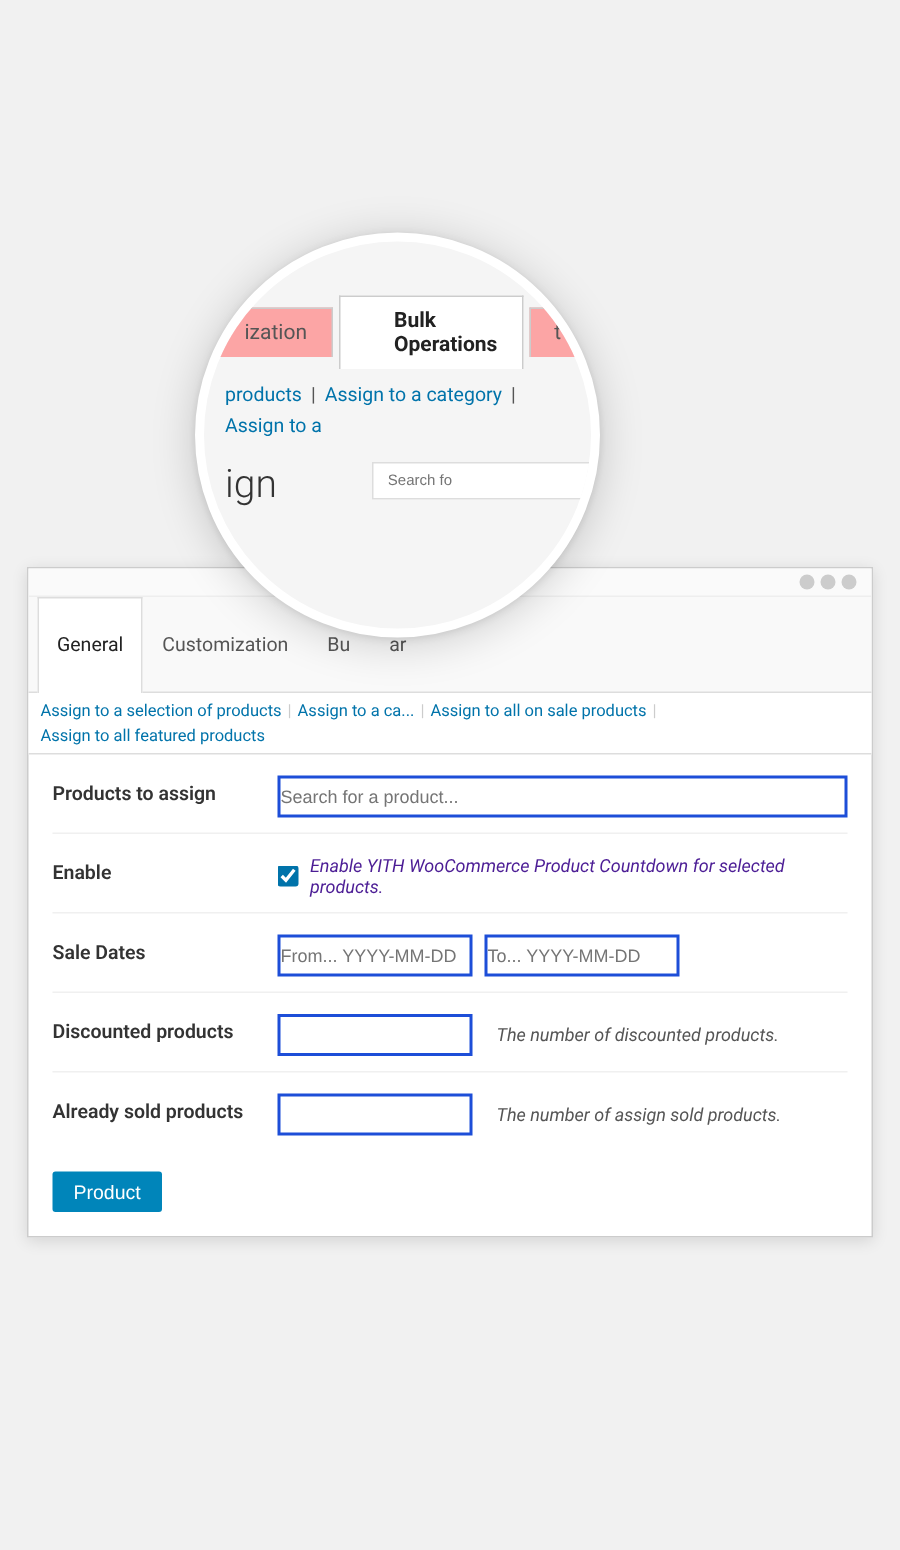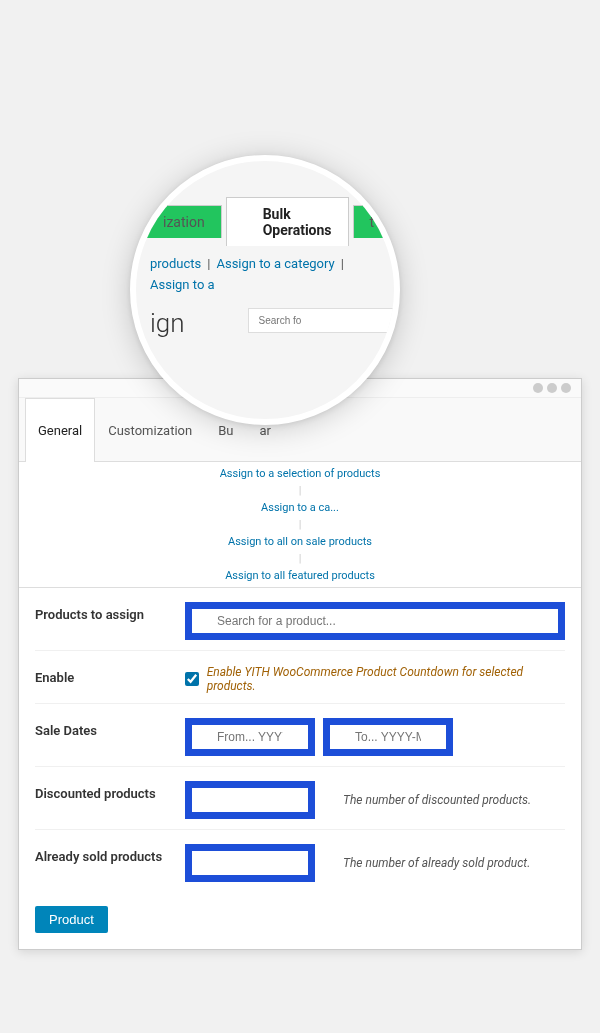--- a/index.html
+++ b/index.html
@@ -39,21 +39,21 @@
     .magnify-tabs {
       display: flex;
       align-items: center;
       padding: 0 10px;
       gap: 4px;
       font-size: 15px;
     }
 
     .magnify-tab {
       padding: 8px 16px;
-      background: #22c55e;
+      background: #fca5a5;
       border: 1px solid #ccc;
       border-bottom: none;
       color: #555;
       font-size: 14px;
       cursor: pointer;
     }
 
     .magnify-tab.active {
       font-weight: 700;
       color: #222;
@@ -141,21 +141,20 @@
     .modal-sub-links {
       background: #fff;
       border-bottom: 1px solid #ddd;
       padding: 5px 8px;
       font-size: 11px;
       color: #555;
       display: flex;
       flex-wrap: wrap;
       gap: 4px;
       align-items: center;
-      flex-direction: column;
     }
 
     .modal-sub-links a {
       color: #0073aa;
       text-decoration: none;
       font-size: 11px;
     }
 
     .modal-sub-links .sep {
       color: #ccc;
@@ -188,48 +187,48 @@
 
     .form-control {
       flex: 1;
       display: flex;
       align-items: center;
       gap: 8px;
     }
 
     .form-input {
       width: 100%;
-      padding: 5px 25px;
-      border: 7px solid #1d4ed8;
+      padding: 5px 0;
+      border: 2px solid #1d4ed8;
       font-size: 12px;
       color: #aaa;
       background: #fff;
     }
 
     .form-input.half {
       width: 130px;
     }
 
     .form-checkbox {
       width: 14px;
       height: 14px;
       accent-color: #0073aa;
     }
 
     .checkbox-label {
       font-size: 12px;
-      color: #a16207;
+      color: #4c1d95;
       font-style: italic;
     }
 
     .form-note {
       font-size: 12px;
       color: #555;
       font-style: italic;
-      margin-left: 20px;
+      margin-left: 8px;
     }
 
     .submit-btn {
       background: #0085ba;
       color: #fff;
       border: none;
       padding: 6px 14px;
       font-size: 13px;
       cursor: pointer;
       border-radius: 2px;
@@ -343,21 +342,21 @@
         <input class="form-input half" type="text" style="">
         <span class="form-note">The number of discounted products.</span>
       </div>
     </div>
 
     
     <div class="form-row">
       <div class="form-label">Already sold products</div>
       <div class="form-control">
         <input class="form-input half" type="text" style="">
-        <span class="form-note">The number of already sold product.</span>
+        <span class="form-note">The number of assign sold products.</span>
       </div>
     </div>
 
     
     <button class="submit-btn">Product</button>
 
   </div>
 </div>
 
 </body></html>

